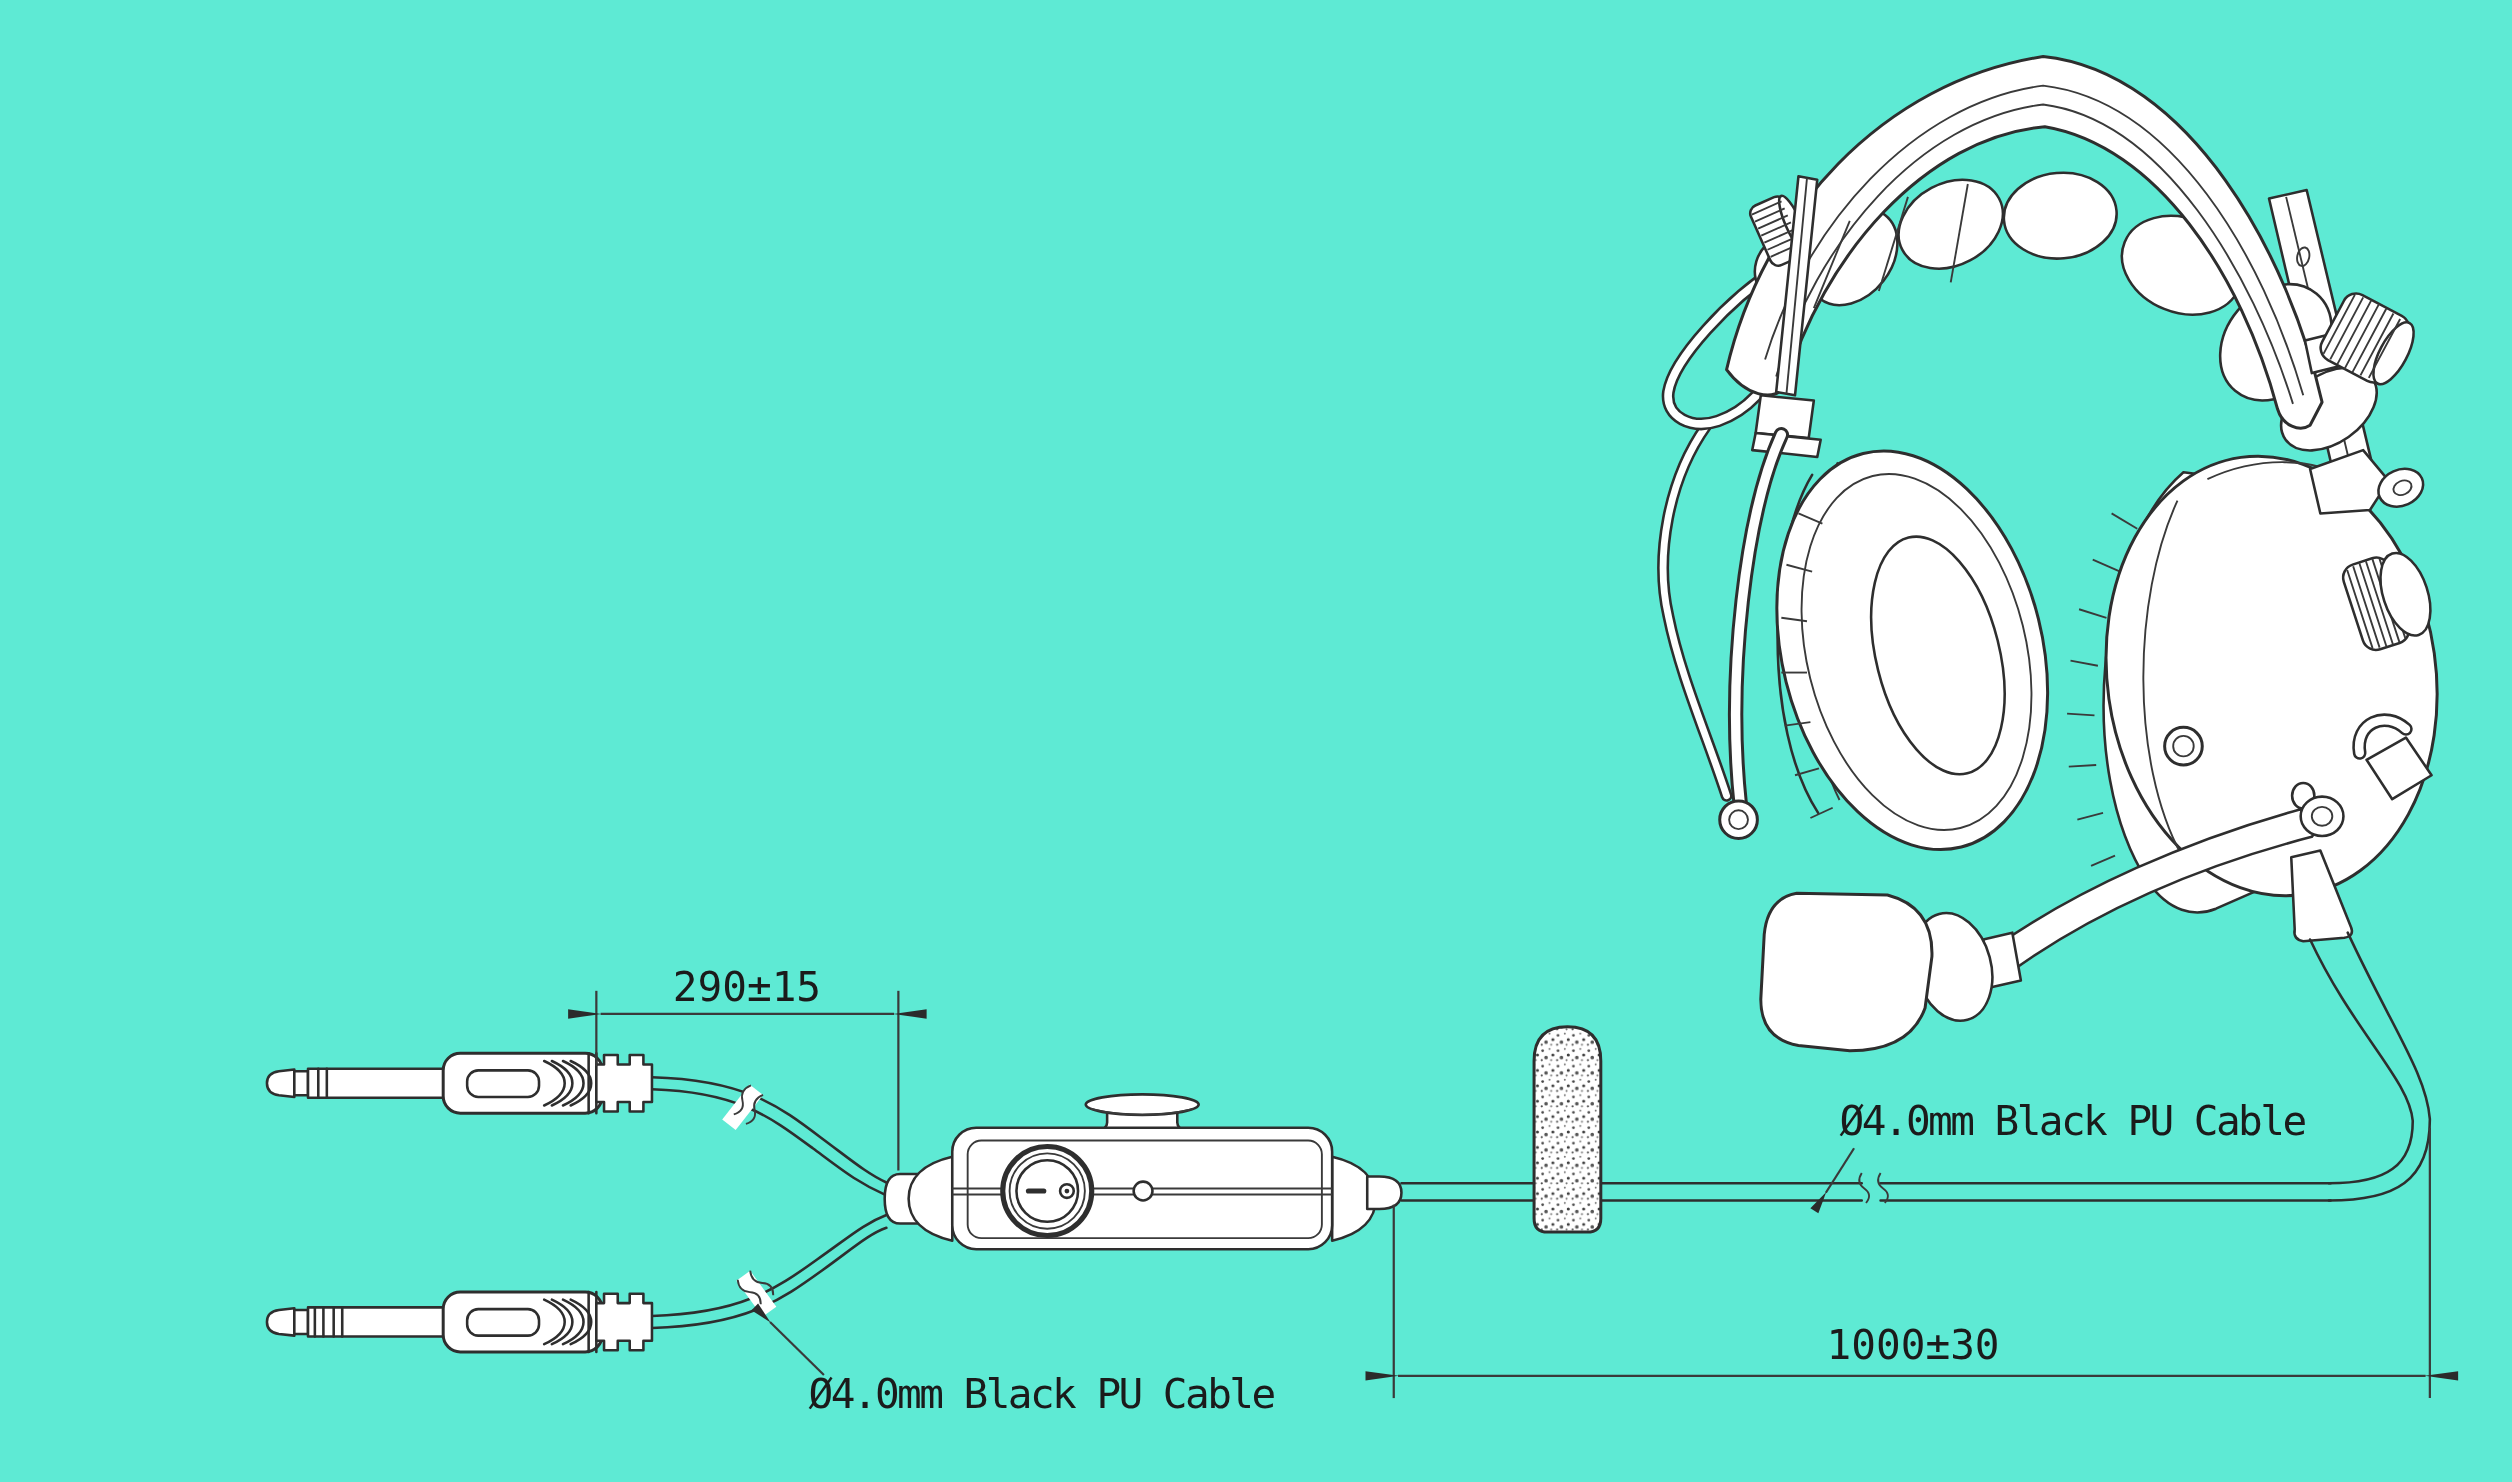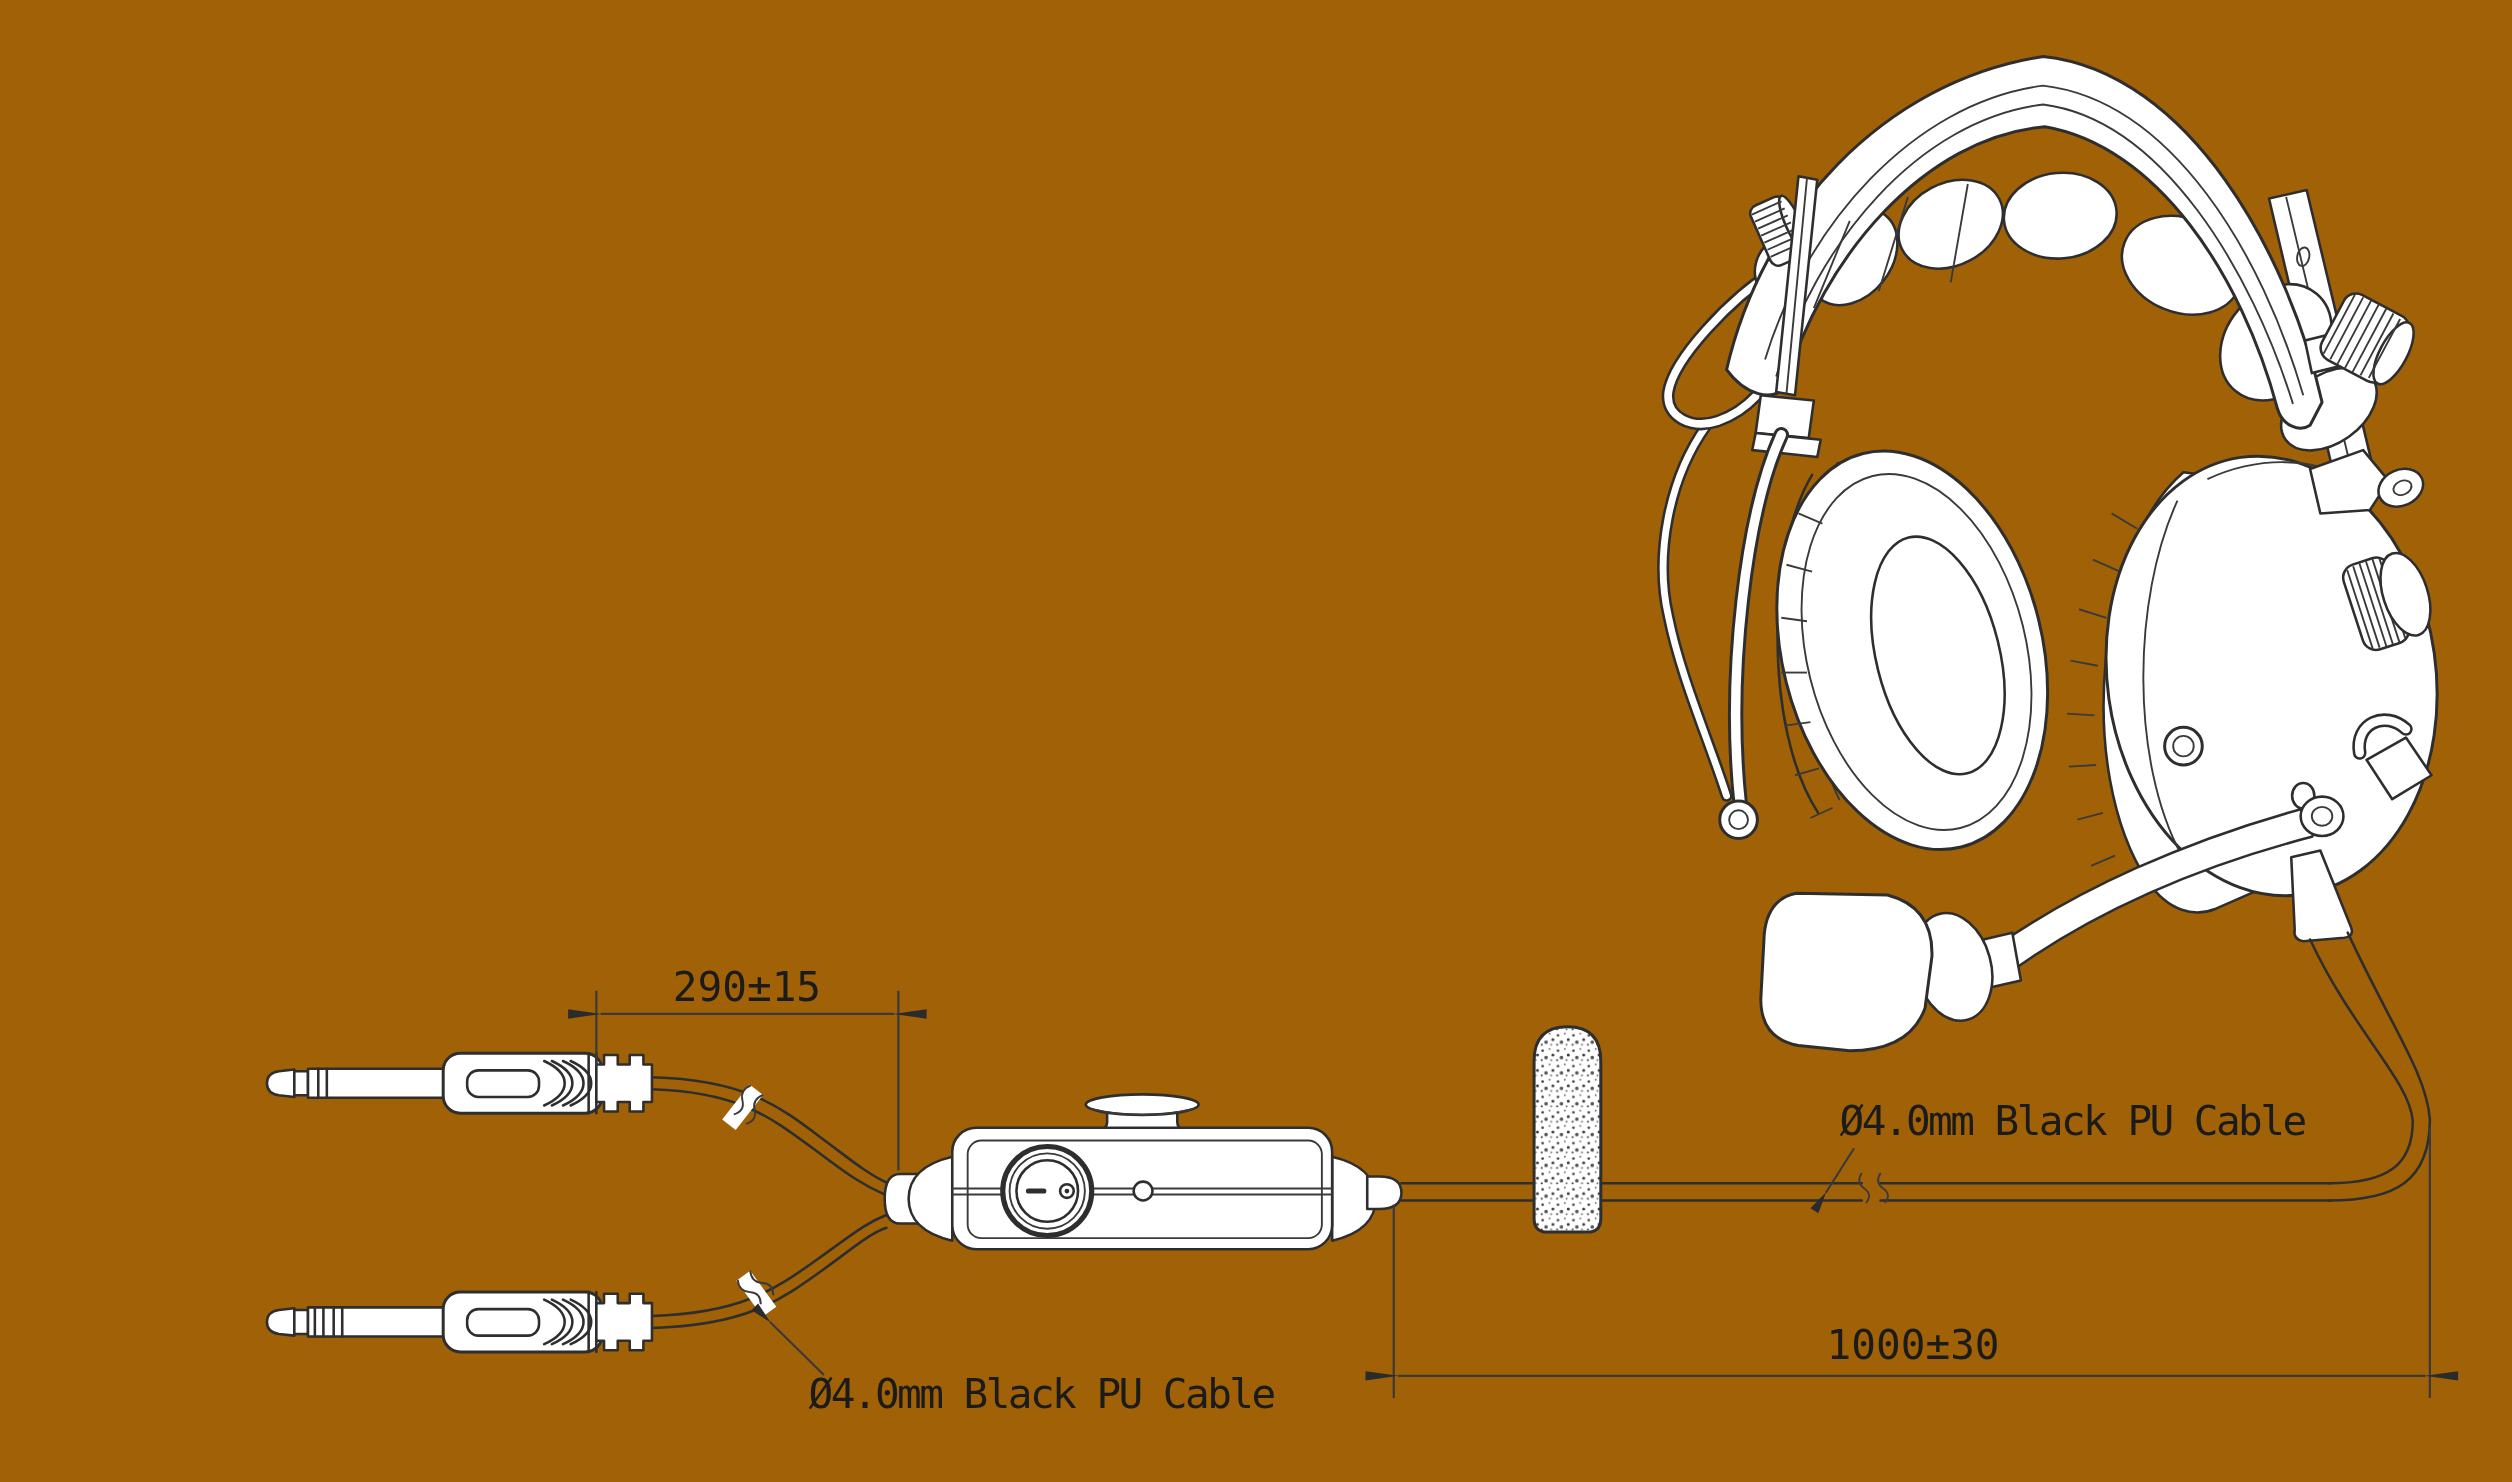--- a/index.html
+++ b/index.html
@@ -1,16 +1,16 @@
 <!DOCTYPE html>
 <html style="font-size:13.7px"><head>
 <meta charset="utf-8">
 <style>
   html,body{margin:0;padding:0;background:#ffffff;}
-  .stage{position:relative;width:2512px;height:1482px;background:#a16207;overflow:hidden;
+  .stage{position:relative;width:2512px;height:1482px;background:#5eead4;overflow:hidden;
          font-family:"DejaVu Sans Mono","Liberation Mono",monospace;}
   svg{position:absolute;left:0;top:0;}
   .ln{stroke:#2e2e2e;stroke-width:3;fill:none;stroke-linecap:round;stroke-linejoin:round;}
   .lnf{stroke:#2e2e2e;stroke-width:3;fill:#ffffff;stroke-linejoin:round;}
   .lnf2{stroke:#2e2e2e;stroke-width:3.5;fill:#ffffff;stroke-linejoin:round;}
   .thin{stroke:#3a3a3a;stroke-width:2.2;fill:none;}
   .dim{stroke:#3a3a3a;stroke-width:2.6;fill:none;}
   .tube-o{stroke:#2e2e2e;fill:none;stroke-linecap:round;}
   .tube-i{stroke:#ffffff;fill:none;stroke-linecap:round;}
   text.lbl{fill:#1b1b1b;font-family:"DejaVu Sans Mono","Liberation Mono",monospace;

